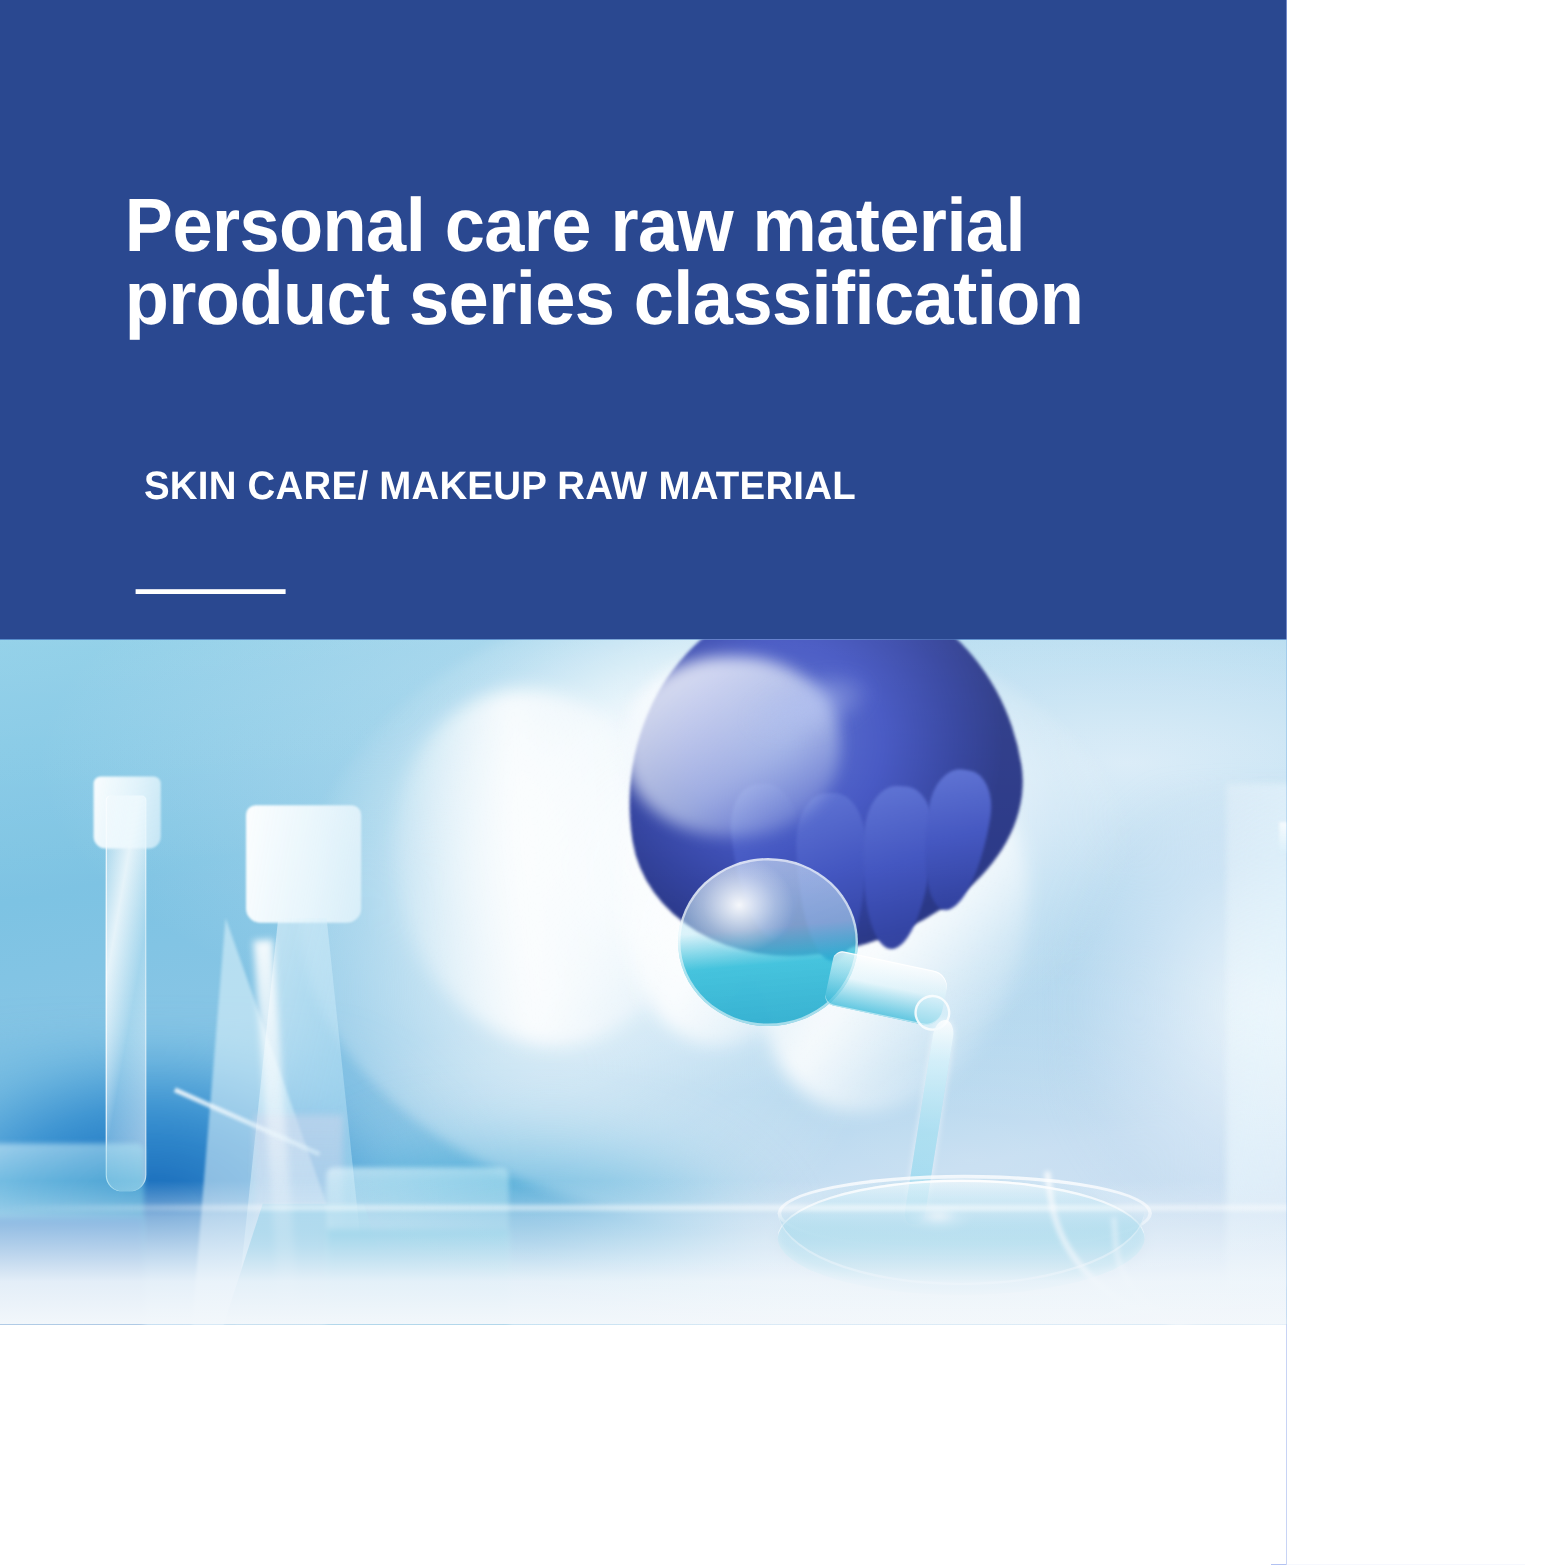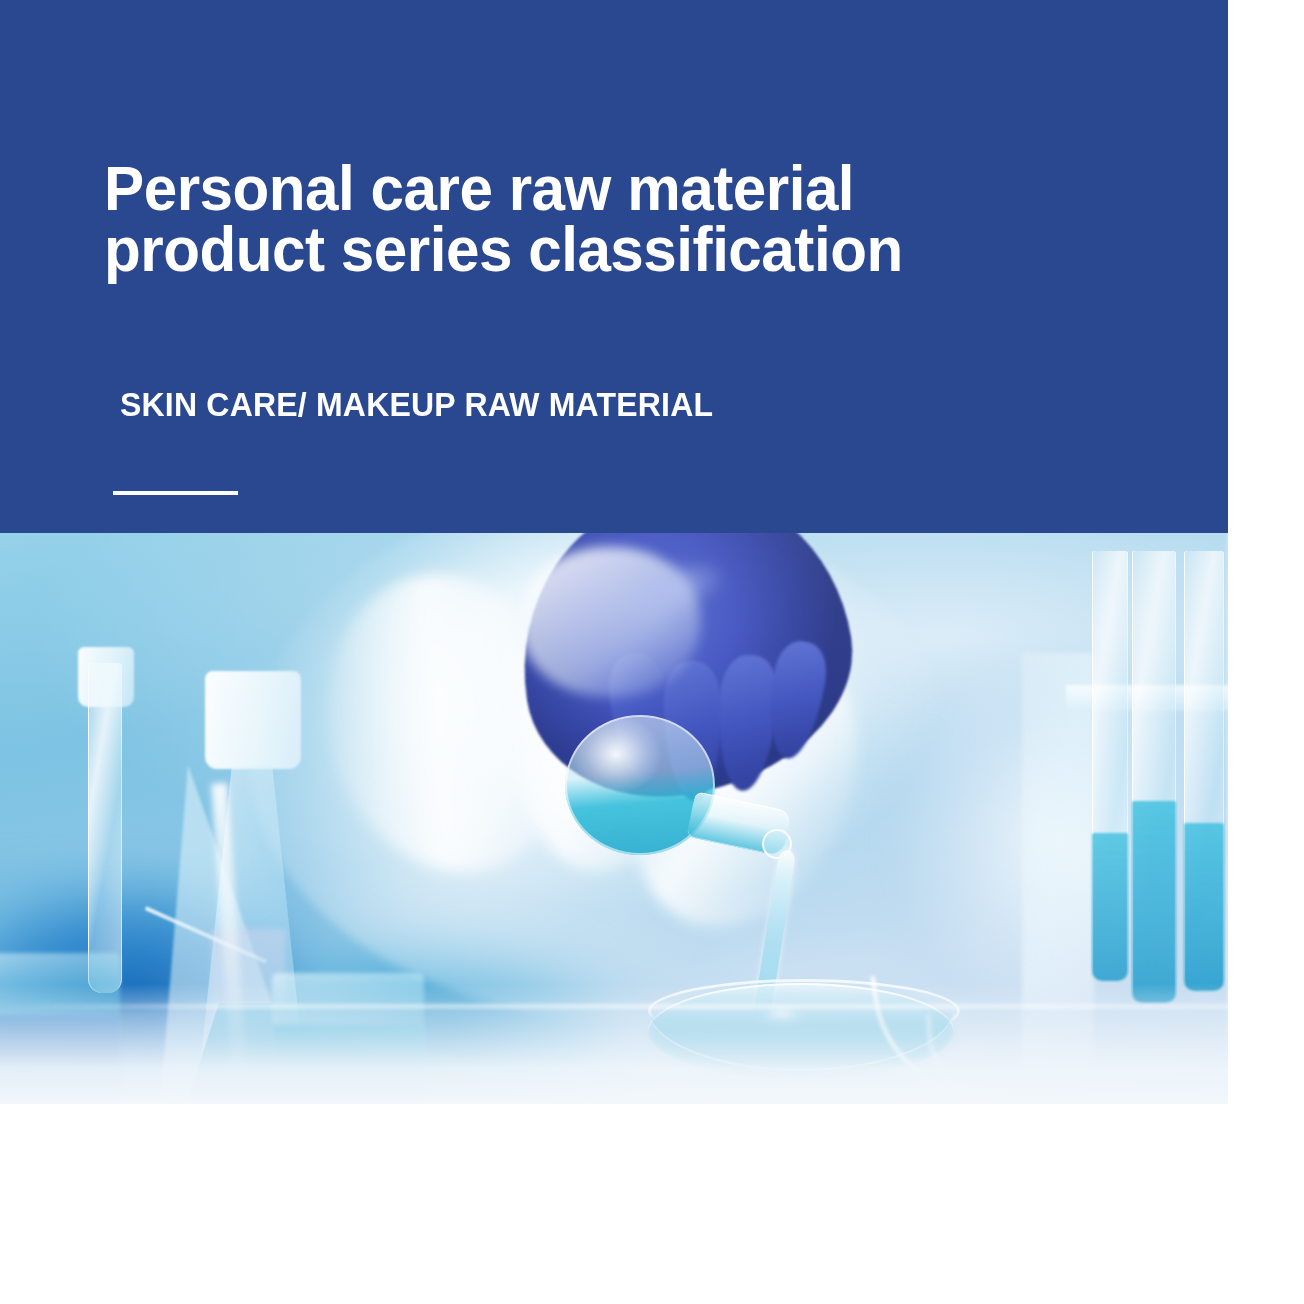--- a/index.html
+++ b/index.html
@@ -8,21 +8,21 @@
     padding: 0;
     background: #ffffff;
   }
   body {
     font-family: "Liberation Sans", sans-serif;
     -webkit-font-smoothing: antialiased;
   }
 
   .page {
     position: relative;
-    width: 1228px;
+    width: 1072px;
     height: 1304px;
     background: #1d4ed8;
     overflow: hidden;
   }
 
   
   .header-band {
     position: absolute;
     left: 0;
     top: 0;

